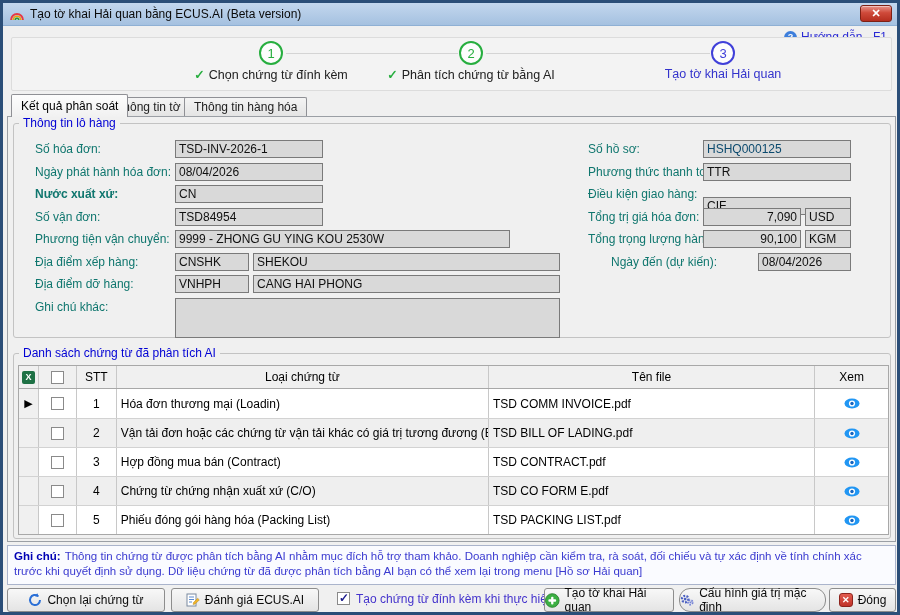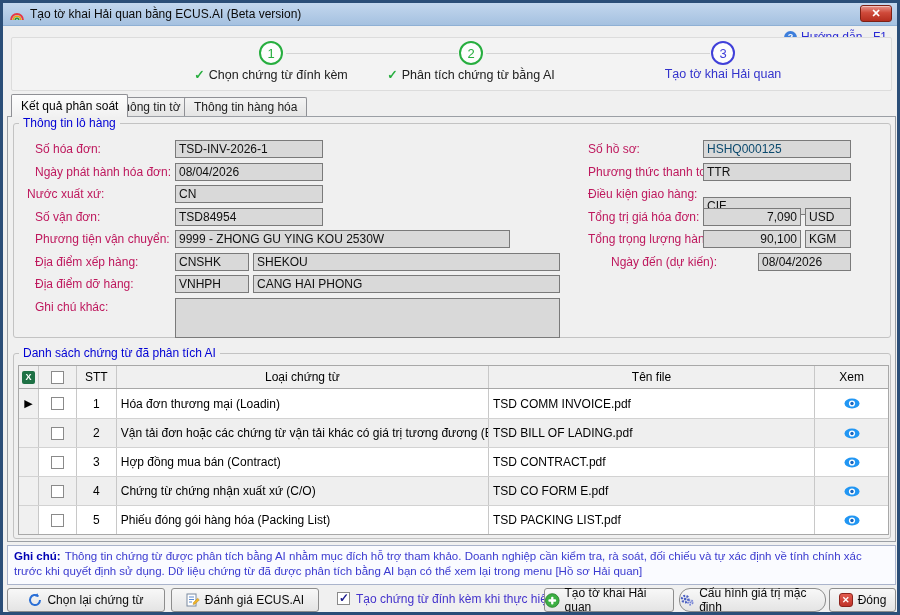--- a/index.html
+++ b/index.html
@@ -38,21 +38,21 @@
   .step-label.blue { color:#3333cc; }
   
   .tab { position:absolute; font-size:12px; border:1px solid #8f9095; border-bottom:none; padding:0 9px; }
   .tab.active { top:91px; height:23px; line-height:22px; background:linear-gradient(#fdfdfd,#f1f1f1); z-index:3; border-radius:2px 2px 0 0; }
   .tab.inactive { top:94px; height:20px; line-height:19px; background:linear-gradient(#f4f4f4,#e3e3e3); color:#222; border-radius:2px 2px 0 0; }
   .tabpage { position:absolute; left:4px; top:113px; width:889px; height:426px; border:1px solid #9b9fa5; background:#f0f0f0; }
   
   .groupbox { position:absolute; border:1px solid #c3c3c3; border-radius:3px; }
   .group-legend { position:absolute; font-size:12px; color:#0000d4; background:#f0f0f0; padding:0 4px; z-index:2; }
   
-  .lbl { position:absolute; font-size:12px; color:#be185d; white-space:nowrap; }
+  .lbl { position:absolute; font-size:12px; color:#0f766e; white-space:nowrap; }
   .inp { position:absolute; height:18px; background:#d9d9d9; border:1px solid #7a7a7a; font-size:12px; line-height:16px; padding:0 3px; white-space:nowrap; overflow:hidden; color:#101010; }
   .inp.red { color:#0c4a6e; }
   .inp.num { text-align:right; }
   .inp.multi { height:40px; }
   
   .doc-table { position:absolute; left:15px; top:362px; width:871px; border:1px solid #a8a8a8; background:#fff; font-size:12px; }
   .tr { display:flex; }
   .tr.head { height:23px; background:#f0f0f0; border-bottom:1px solid #a8a8a8; }
   .tr.body { height:29px; background:#fff; }
   .tr.body.alt { background:#efefef; }
@@ -125,21 +125,21 @@
 
   <div class="groupbox" style="left:10px; top:120px; width:878px; height:215px;"></div>
   <div class="group-legend" style="left:16px; top:113px;">Thông tin lô hàng</div>
 
   <div class="lbl" style="left:32px; top:139px;">Số hóa đơn:</div>
   <div class="inp" style="left:172px; top:137px; width:148px;">TSD-INV-2026-1</div>
 
   <div class="lbl" style="left:32px; top:162px;">Ngày phát hành hóa đơn:</div>
   <div class="inp" style="left:172px; top:160px; width:148px;">08/04/2026</div>
 
-  <div class="lbl" style="left:24px; top:184px;">Nước xuất xứ:</div>
+  <div class="lbl" style="left:32px; top:184px;font-weight:bold;">Nước xuất xứ:</div>
   <div class="inp" style="left:172px; top:182px; width:148px;">CN</div>
 
   <div class="lbl" style="left:32px; top:207px;">Số vận đơn:</div>
   <div class="inp" style="left:172px; top:205px; width:148px;">TSD84954</div>
 
   <div class="lbl" style="left:32px; top:229px;">Phương tiện vận chuyển:</div>
   <div class="inp" style="left:172px; top:227px; width:335px;">9999 - ZHONG GU YING KOU 2530W</div>
 
   <div class="lbl" style="left:32px; top:252px;">Địa điểm xếp hàng:</div>
   <div class="inp" style="left:172px; top:250px; width:74px;">CNSHK</div>

